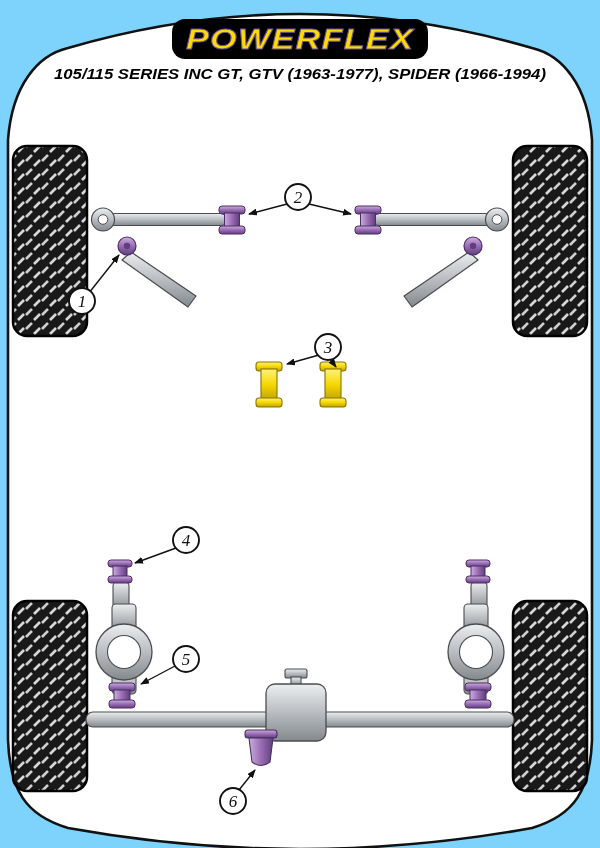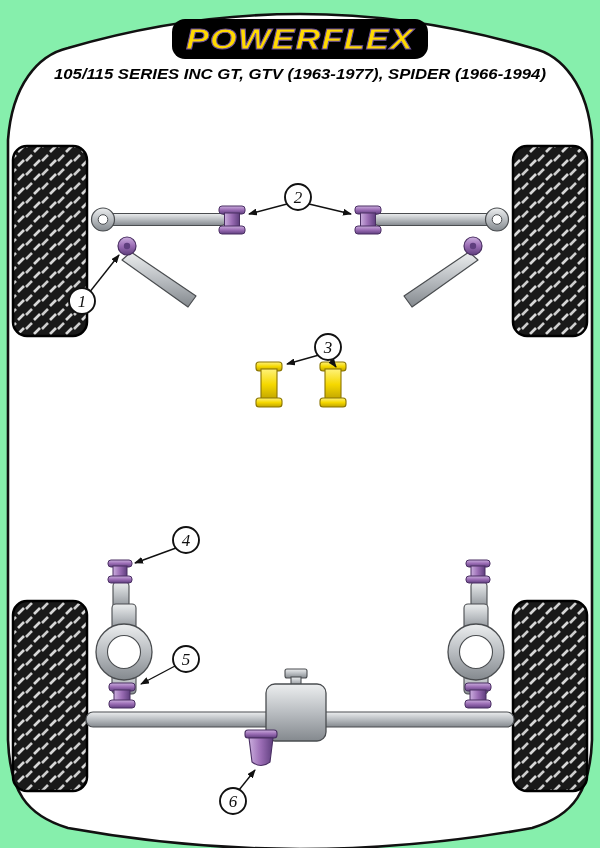--- a/index.html
+++ b/index.html
@@ -1,16 +1,16 @@
 <!DOCTYPE html>
 <html><head>
 <meta charset="utf-8">
 <style>
   html,body{margin:0;padding:0;background:#ffffff;}
-  .page{position:relative;width:600px;height:848px;background:#86efac;overflow:hidden;
+  .page{position:relative;width:600px;height:848px;background:#7dd3fc;overflow:hidden;
         font-family:"Liberation Sans",sans-serif;}
   svg{display:block;}
   .logo-text{font-family:"Liberation Sans",sans-serif;font-weight:bold;font-style:italic;
              letter-spacing:1px;}
   .title-text{font-family:"Liberation Sans",sans-serif;font-weight:bold;font-style:italic;}
   .callout-num{font-family:"Liberation Serif",serif;font-style:italic;}
 </style>
 </head>
 <body>
 

